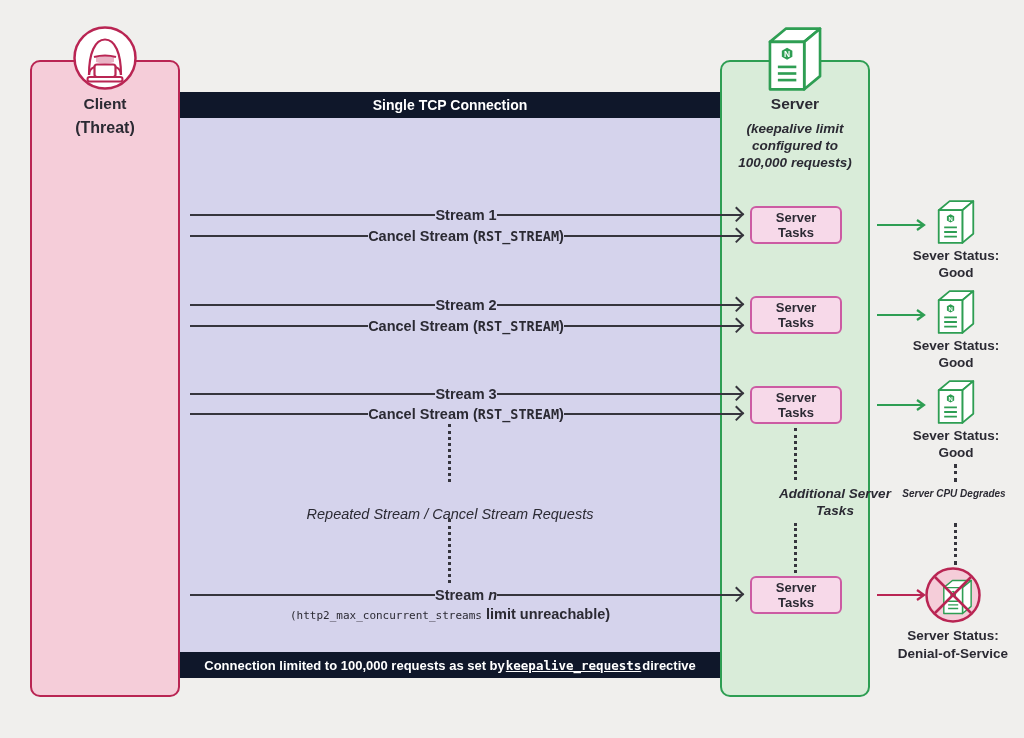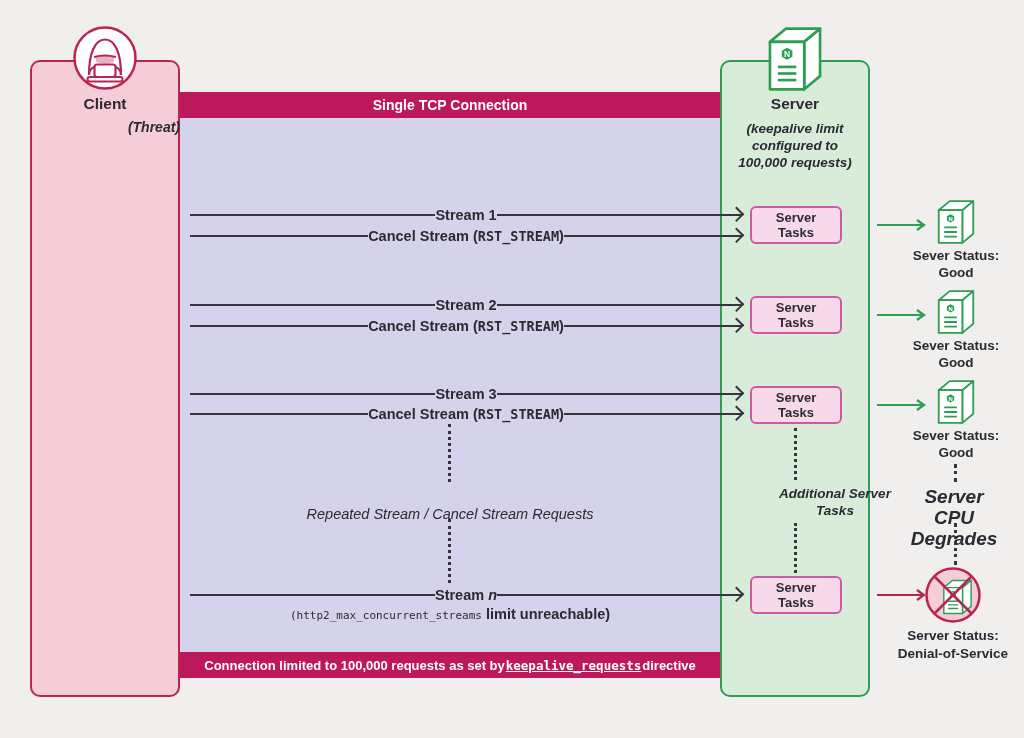--- a/index.html
+++ b/index.html
@@ -10,24 +10,24 @@
   }
   .abs{position:absolute;}
   .ctr{text-align:center;}
   .mono{font-family:"DejaVu Sans Mono","Liberation Mono",monospace;font-size:13.5px;}
   .it{font-style:italic;}
 
   
   .client-box{left:30px;top:60px;width:150px;height:637px;background:#f5cdd9;
     border:2.5px solid #b92553;border-radius:10px;box-sizing:border-box;}
   .box-title{font-size:15.5px;font-weight:700;}
-  .box-sub{font-size:14px;font-style:italic;font-weight:600;line-height:17px;text-align:right;}
-
-  
-  .tcp-header,.tcp-footer{left:180px;width:540px;height:26px;background:#be185d;color:#fff;
+  .box-sub{font-size:16px;font-weight:600;line-height:17px;}
+
+  
+  .tcp-header,.tcp-footer{left:180px;width:540px;height:26px;background:#0f172a;color:#fff;
     display:flex;align-items:center;justify-content:center;}
   .tcp-header{top:92px;font-size:14px;font-weight:700;}
   .tcp-body{left:180px;top:118px;width:540px;height:534px;background:#d5d3ec;}
   .tcp-footer{top:652px;font-size:13px;font-weight:600;}
   .tcp-footer .mono{font-size:12.5px;font-weight:700;margin:0 1px;text-decoration:underline;}
 
   
   .srow{left:190px;width:552px;height:20px;display:flex;align-items:center;z-index:5;}
   .srow .ln{flex:1;height:0;border-top:2px solid #36353d;}
   .srow .lbl{font-size:14.5px;font-weight:600;white-space:nowrap;line-height:20px;}
@@ -44,21 +44,21 @@
   .server-box{left:720px;top:60px;width:150px;height:637px;background:#d9ecd9;
     border:2.5px solid #2e9e53;border-radius:10px;box-sizing:border-box;z-index:1;}
   .server-sub{font-size:13.5px;font-style:italic;font-weight:600;line-height:17px;}
   .task{left:750px;width:92px;height:38px;background:#f7d9e9;border:2px solid #cc5ba3;
     border-radius:6px;box-sizing:border-box;display:flex;align-items:center;justify-content:center;z-index:6;}
   .task span{display:block;width:52px;text-align:center;font-size:13px;font-weight:600;line-height:15px;}
   .gnote{font-size:13.5px;font-weight:600;font-style:italic;line-height:17px;z-index:5;margin-left:40px;}
 
   
   .stat-lbl{width:140px;font-size:13.5px;font-weight:700;line-height:17px;}
-  .cpu-note{width:104px;font-size:19px;font-weight:600;font-style:italic;line-height:21px;}
+  .cpu-note{width:104px;font-size:10px;font-weight:600;font-style:italic;line-height:16px;}
   .dos-lbl{width:150px;font-size:13.5px;font-weight:700;line-height:18px;}
   svg{display:block;}
 </style>
 </head>
 <body>
 
 <div class="canvas">
 
   <svg width="0" height="0" style="position:absolute" aria-hidden="true">
     <symbol id="srv" viewBox="0 0 44 50">

